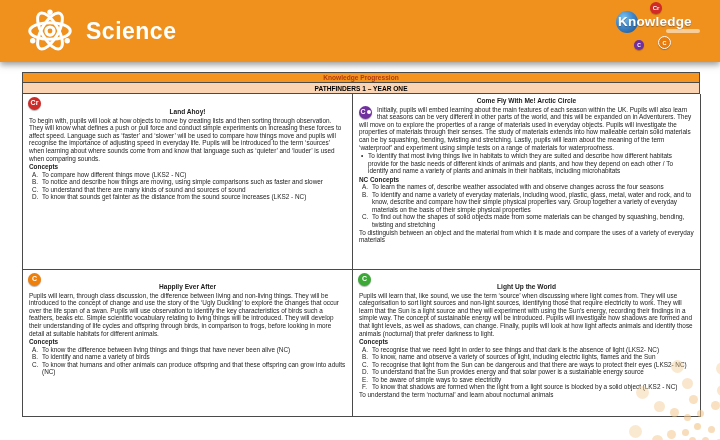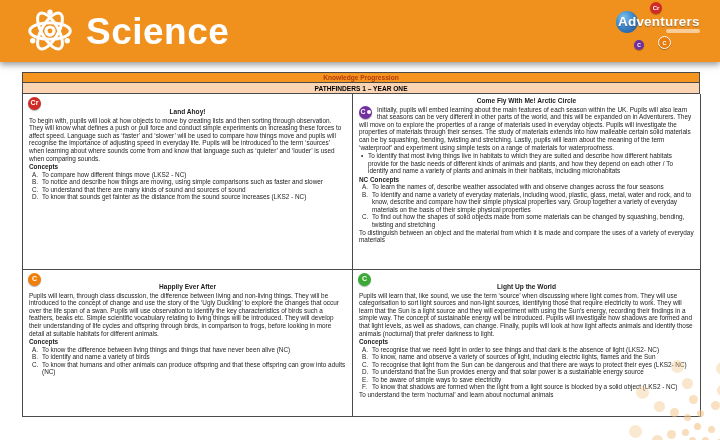--- a/index.html
+++ b/index.html
@@ -9,21 +9,21 @@
     -webkit-font-smoothing:antialiased;
   }
   
   .banner{
     position:absolute;left:0;top:0;width:720px;height:62px;
     background:#F0911E;box-shadow:0 3px 6px rgba(80,80,80,.55);
     display:flex;align-items:center;z-index:3;
   }
   .atom{margin-left:26px;width:48px;height:48px;flex:0 0 auto;}
   .banner-title{
-    color:#fff;font-size:37px;font-weight:bold;margin-left:12px;
+    color:#fff;font-size:23px;font-weight:bold;margin-left:12px;
     letter-spacing:.5px;line-height:1;
   }
   
   .logo{position:absolute;right:12px;top:0;width:100px;height:60px;}
   .logo-globe{
     position:absolute;left:8px;top:11px;width:22px;height:22px;border-radius:50%;
     background:radial-gradient(circle at 35% 30%, #7cc3ef 0%, #3e86c9 45%, #174f92 100%);
   }
   .logo-word{
     position:absolute;left:10px;top:14px;font-size:13.5px;font-weight:bold;color:#fff;
@@ -115,21 +115,21 @@
     <circle cx="32" cy="32" r="3.2" fill="#F0911E"></circle>
     <circle cx="32" cy="7" r="3.6" fill="#ffffff"></circle>
     <circle cx="9" cy="45" r="3.6" fill="#ffffff"></circle>
     <circle cx="55" cy="45" r="3.6" fill="#ffffff"></circle>
   </svg>
   <div class="banner-title">Science</div>
 
   <div class="logo">
     <div class="mini-badge mb-red">Cr</div>
     <div class="logo-globe"></div>
-    <div class="logo-word">Adventurers</div>
+    <div class="logo-word">Knowledge</div>
     <div class="logo-tagbar"></div>
     <div class="mini-badge mb-orange">C</div>
     <div class="mini-badge mb-purple">C</div>
   </div>
 </div>
 
 <div class="doc">
   <div class="hrow hrow1">Knowledge Progression</div>
   <div class="hrow hrow2">PATHFINDERS 1 – YEAR ONE</div>
 

